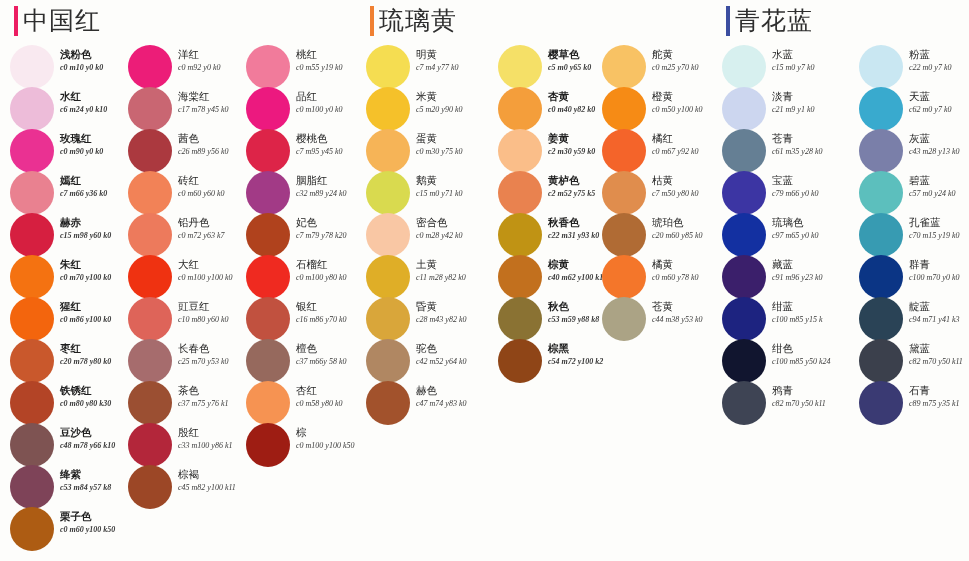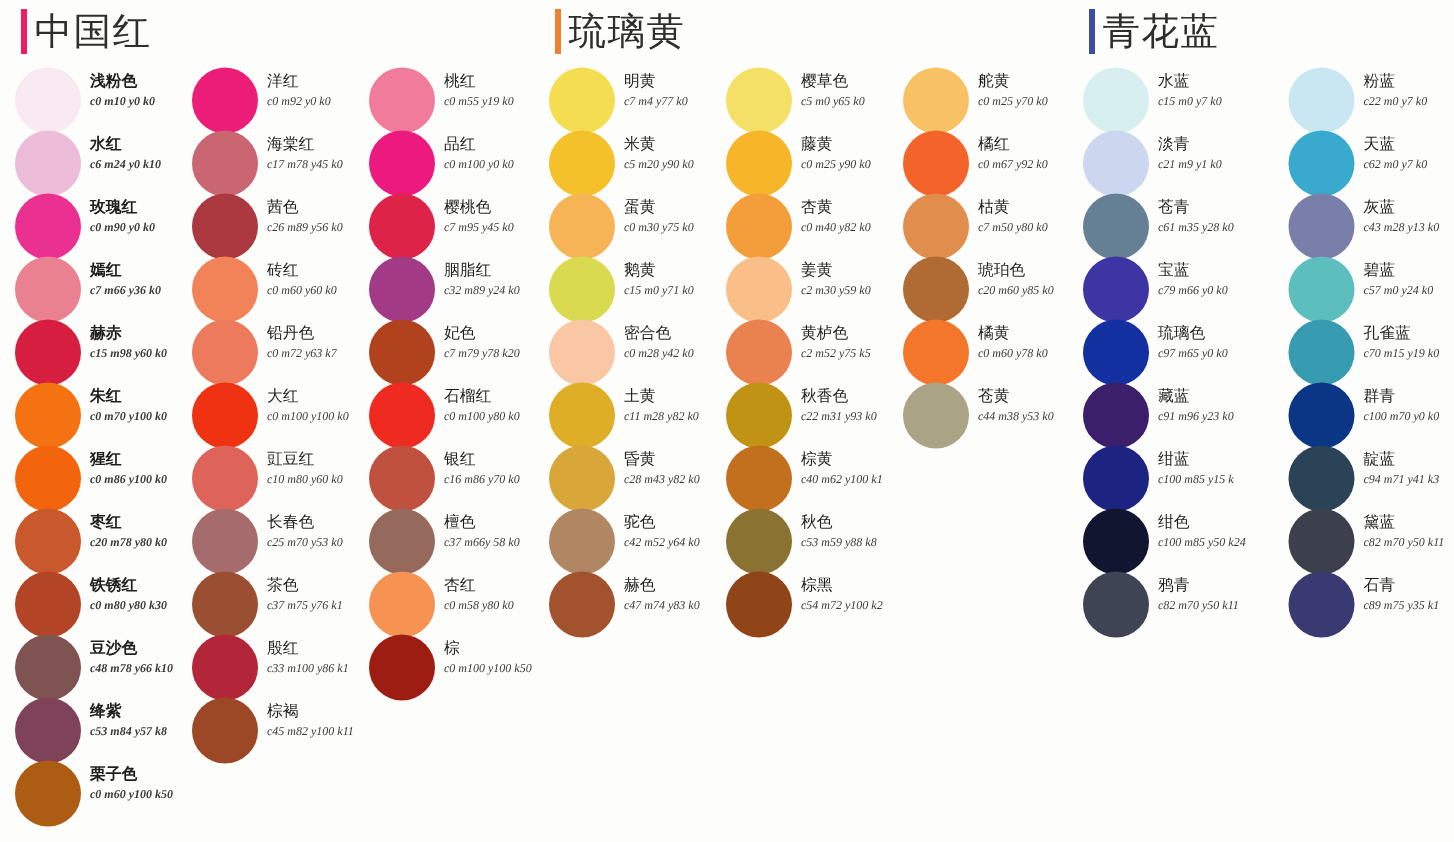--- a/index.html
+++ b/index.html
@@ -381,36 +381,29 @@
             </div>
           </div>
           <div class="swatch-row">
             <span class="dot" style="background: rgb(162, 82, 44);"></span>
             <div class="labels">
               <div class="cname">赫色</div>
               <div class="ccode">c47 m74 y83 k0</div>
             </div>
           </div>
         </div>
-      <div class="col" style="left:118px;">
+      <div class="col" style="left:132px;font-weight:bold;">
           <div class="swatch-row">
             <span class="dot" style="background: rgb(245, 224, 103);"></span>
             <div class="labels">
               <div class="cname">樱草色</div>
               <div class="ccode">c5 m0 y65 k0</div>
             </div>
           </div>
           <div class="swatch-row">
-            <span class="dot" style="background: rgb(247, 181, 42);"></span>
-            <div class="labels">
-              <div class="cname">藤黄</div>
-              <div class="ccode">c0 m25 y90 k0</div>
-            </div>
-          </div>
-          <div class="swatch-row">
             <span class="dot" style="background: rgb(244, 158, 59);"></span>
             <div class="labels">
               <div class="cname">杏黄</div>
               <div class="ccode">c0 m40 y82 k0</div>
             </div>
           </div>
           <div class="swatch-row">
             <span class="dot" style="background: rgb(250, 190, 137);"></span>
             <div class="labels">
               <div class="cname">姜黄</div>
@@ -452,20 +445,27 @@
               <div class="ccode">c54 m72 y100 k2</div>
             </div>
           </div>
         </div>
       <div class="col" style="left:236px;">
           <div class="swatch-row">
             <span class="dot" style="background: rgb(248, 194, 100);"></span>
             <div class="labels">
               <div class="cname">舵黄</div>
               <div class="ccode">c0 m25 y70 k0</div>
+            </div>
+          </div>
+          <div class="swatch-row">
+            <span class="dot" style="background: rgb(246, 139, 21);"></span>
+            <div class="labels">
+              <div class="cname">橙黄</div>
+              <div class="ccode">c0 m50 y100 k0</div>
             </div>
           </div>
           <div class="swatch-row">
             <span class="dot" style="background: rgb(244, 100, 42);"></span>
             <div class="labels">
               <div class="cname">橘红</div>
               <div class="ccode">c0 m67 y92 k0</div>
             </div>
           </div>
           <div class="swatch-row">

